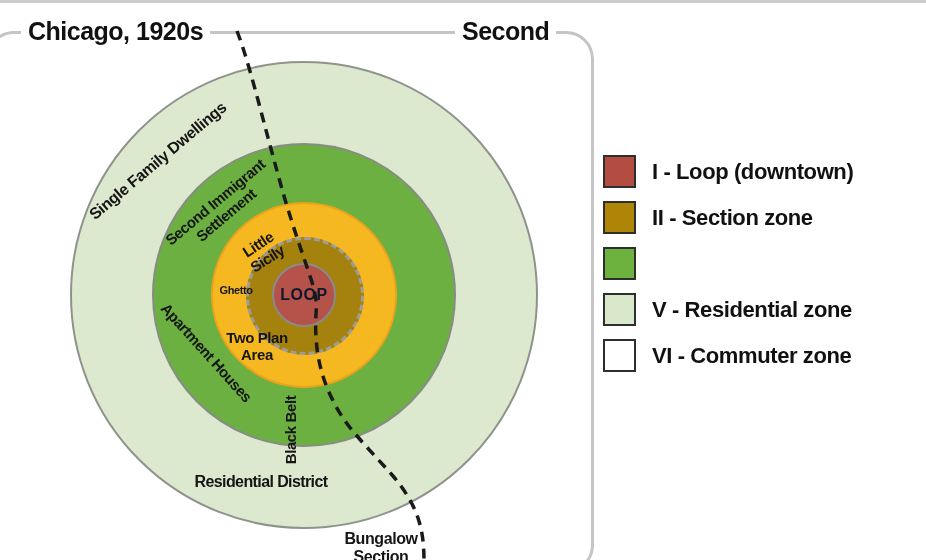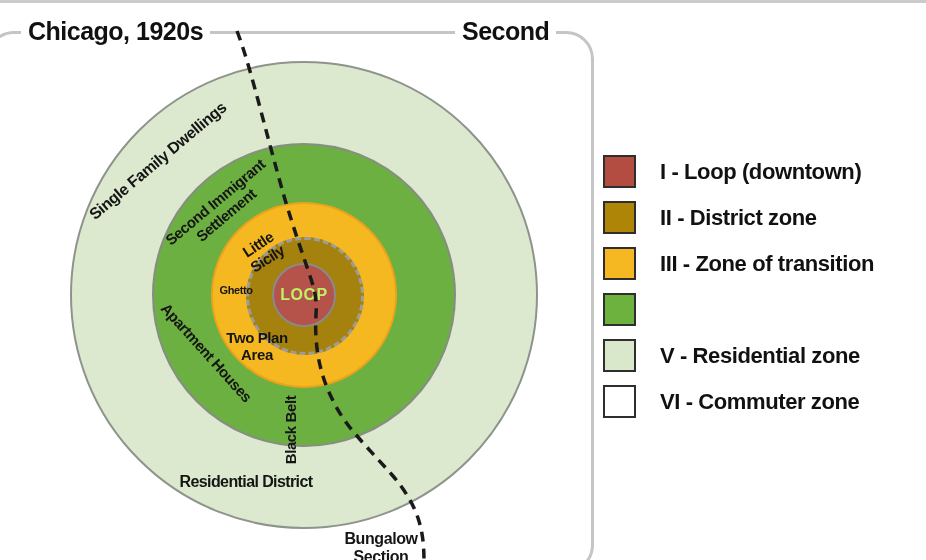--- a/index.html
+++ b/index.html
@@ -20,43 +20,43 @@
   #title-left{left:21px;text-align:center;}
   #title-right{left:455px;}
   
   .zone{position:absolute;border-radius:50%;}
   #zone-v  {left:70px; top:61px; width:464px;height:464px;border:2px solid #8e938b;}
   #zone-iv {left:152px;top:143px;width:300px;height:300px;border:2px solid #878c84;}
   #zone-iii{left:211px;top:202px;width:182px;height:182px;border:2px solid #eca31c;}
   #zone-ii {left:246px;top:237px;width:112px;height:112px;border:3px dashed #9c9c9c;}
   #zone-i  {left:272px;top:263px;width:60px; height:60px; border:2px solid #8a8a8a;
             display:flex;align-items:center;justify-content:center;}
-  #zone-i .loop-label{color:#bef264;font-size:16px;font-weight:700;letter-spacing:0.5px;}
+  #zone-i .loop-label{color:#0f172a;font-size:16px;font-weight:700;letter-spacing:0.5px;}
   
   .ring-label{
     position:absolute;font-weight:700;color:#151515;white-space:pre-line;
     text-align:center;transform-origin:center;line-height:1.12;letter-spacing:-0.4px;
     z-index:3;
   }
   #lbl-single-family {left:158px;top:161px;font-size:16px;transform:translate(-50%,-50%) rotate(-40deg);white-space:nowrap;}
   #lbl-second-immigrant{left:221px;top:209px;font-size:15px;transform:translate(-50%,-50%) rotate(-40deg);}
   #lbl-little-sicily {left:263px;top:252px;font-size:15px;transform:translate(-50%,-50%) rotate(-33deg);}
   #lbl-ghetto        {left:236px;top:290px;font-size:11px;transform:translate(-50%,-50%);white-space:nowrap;}
   #lbl-two-plan      {left:257px;top:347px;font-size:15px;transform:translate(-50%,-50%);}
   #lbl-apartment     {left:206px;top:353px;font-size:15px;transform:translate(-50%,-50%) rotate(48deg);white-space:nowrap;}
   #lbl-black-belt    {left:291px;top:430px;font-size:15px;transform:translate(-50%,-50%) rotate(-90deg);white-space:nowrap;}
-  #lbl-residential   {left:246px;top:482px;font-size:16px;transform:translate(-50%,-50%);white-space:nowrap;letter-spacing:-0.6px;}
+  #lbl-residential   {left:261px;top:482px;font-size:16px;transform:translate(-50%,-50%);white-space:nowrap;letter-spacing:-0.6px;}
   #lbl-bungalow      {left:381px;top:548px;font-size:16px;transform:translate(-50%,-50%);}
   
   #boundary-svg{position:absolute;left:0;top:0;width:926px;height:560px;z-index:4;pointer-events:none;}
   
   #legend{position:absolute;left:603px;top:155px;z-index:2;}
   .legend-item{display:flex;align-items:center;height:33px;margin-bottom:13px;}
   .legend-swatch{width:33px;height:33px;border:2px solid #2e2e2e;box-sizing:border-box;flex:0 0 auto;}
-  .legend-text{margin-left:24px;font-size:22px;font-weight:700;white-space:nowrap;letter-spacing:-0.4px;}
+  .legend-text{margin-left:16px;font-size:22px;font-weight:700;white-space:nowrap;letter-spacing:-0.4px;}
 </style>
 </head>
 <body>
 
 <div id="stage">
 
   <div id="top-edge" style="background-color: rgb(203, 203, 203);"></div>
 
   <div id="frame"></div>
 
@@ -98,25 +98,21 @@
              C 422 530, 424 542, 424 562" fill="none" stroke-width="3.5" stroke-dasharray="10 7" stroke="#1a1a1a"></path>
   </svg>
 
   <div id="legend">
     <div class="legend-item">
       <div class="legend-swatch" style="background-color: rgb(179, 76, 65);"></div>
       <div class="legend-text">I - Loop (downtown)</div>
     </div>
     <div class="legend-item">
       <div class="legend-swatch" style="background-color: rgb(175, 133, 8);"></div>
-      <div class="legend-text">II - District zone</div>
-    </div>
-    <div class="legend-item">
-      <div class="legend-swatch" style="background-color: rgb(245, 183, 34);"></div>
-      <div class="legend-text">III - Zone of transition</div>
+      <div class="legend-text">II - Section zone</div>
     </div>
     <div class="legend-item">
       <div class="legend-swatch" style="background-color: rgb(109, 178, 62);"></div>
     </div>
     <div class="legend-item">
       <div class="legend-swatch" style="background-color: rgb(217, 232, 202);"></div>
       <div class="legend-text">V - Residential zone</div>
     </div>
     <div class="legend-item">
       <div class="legend-swatch" style="background-color: rgb(255, 255, 255);"></div>

